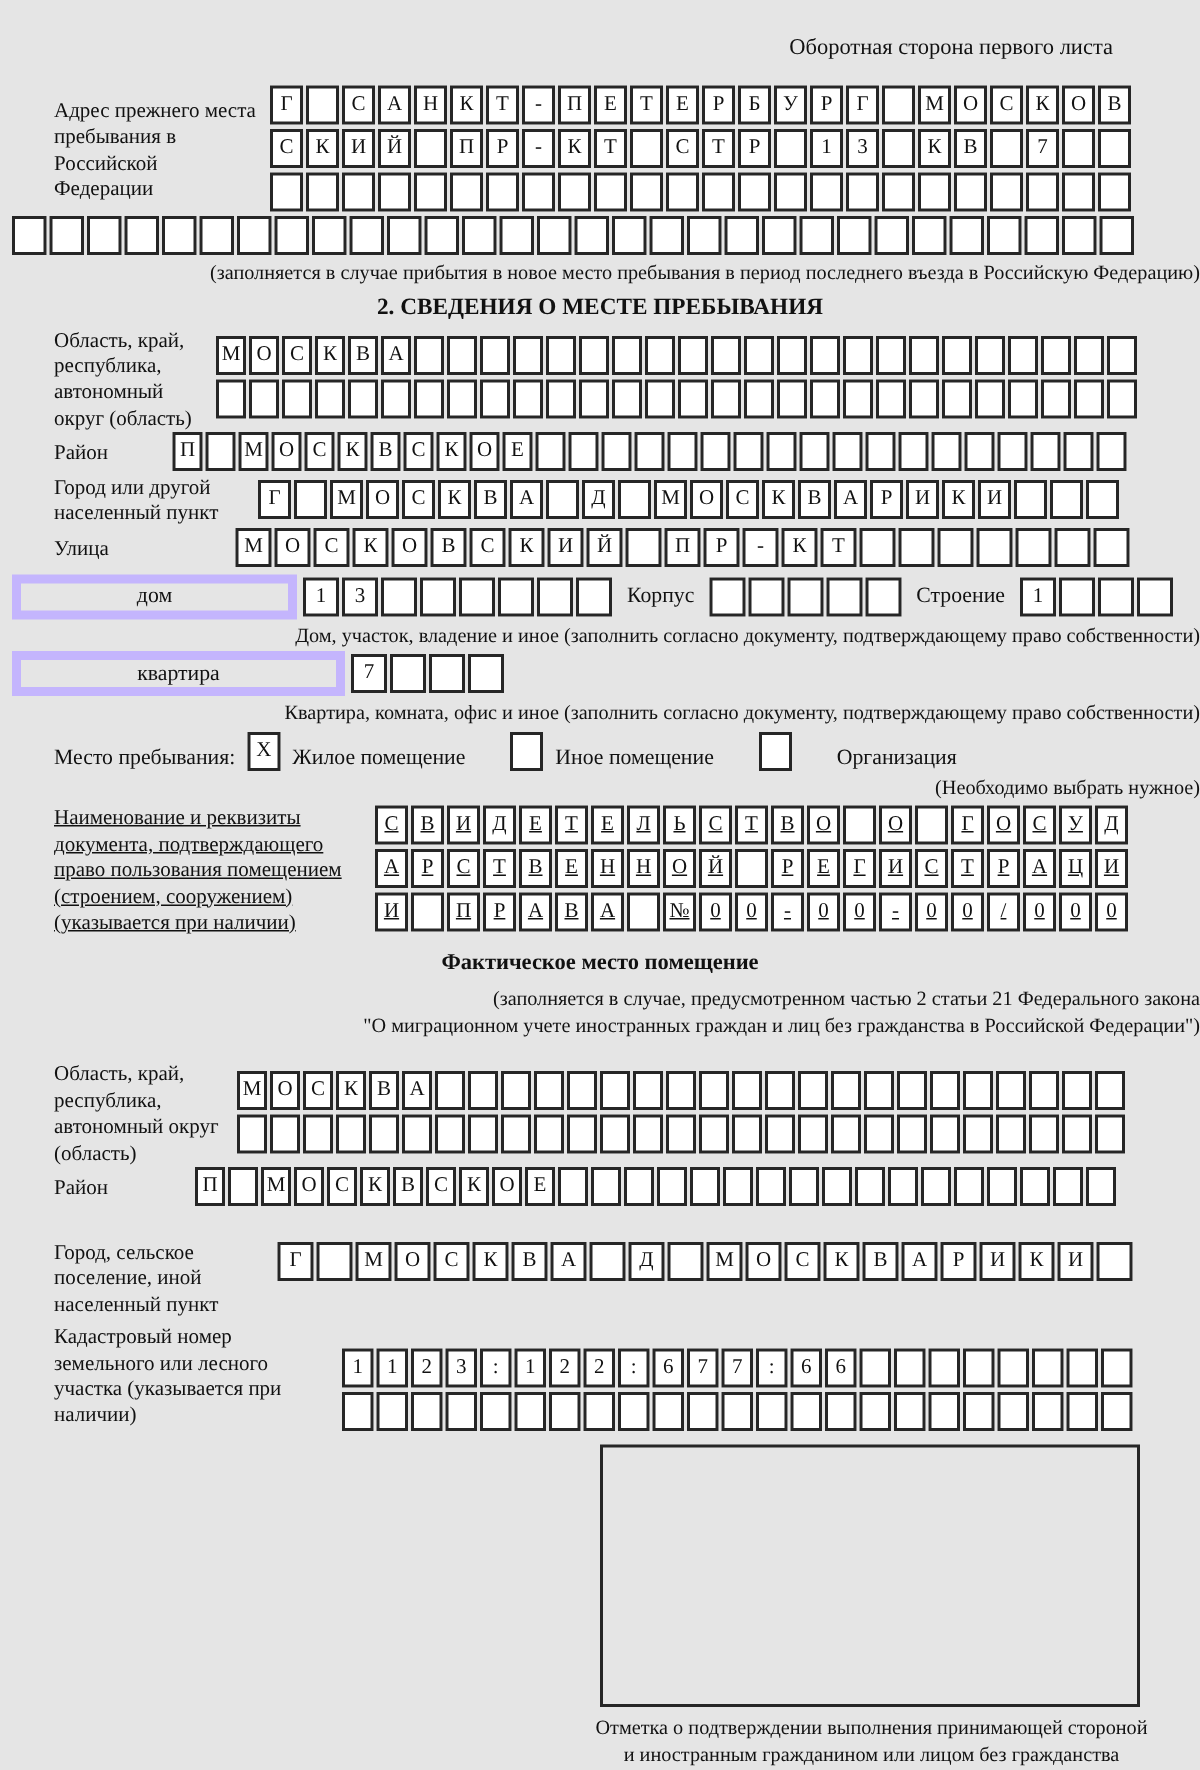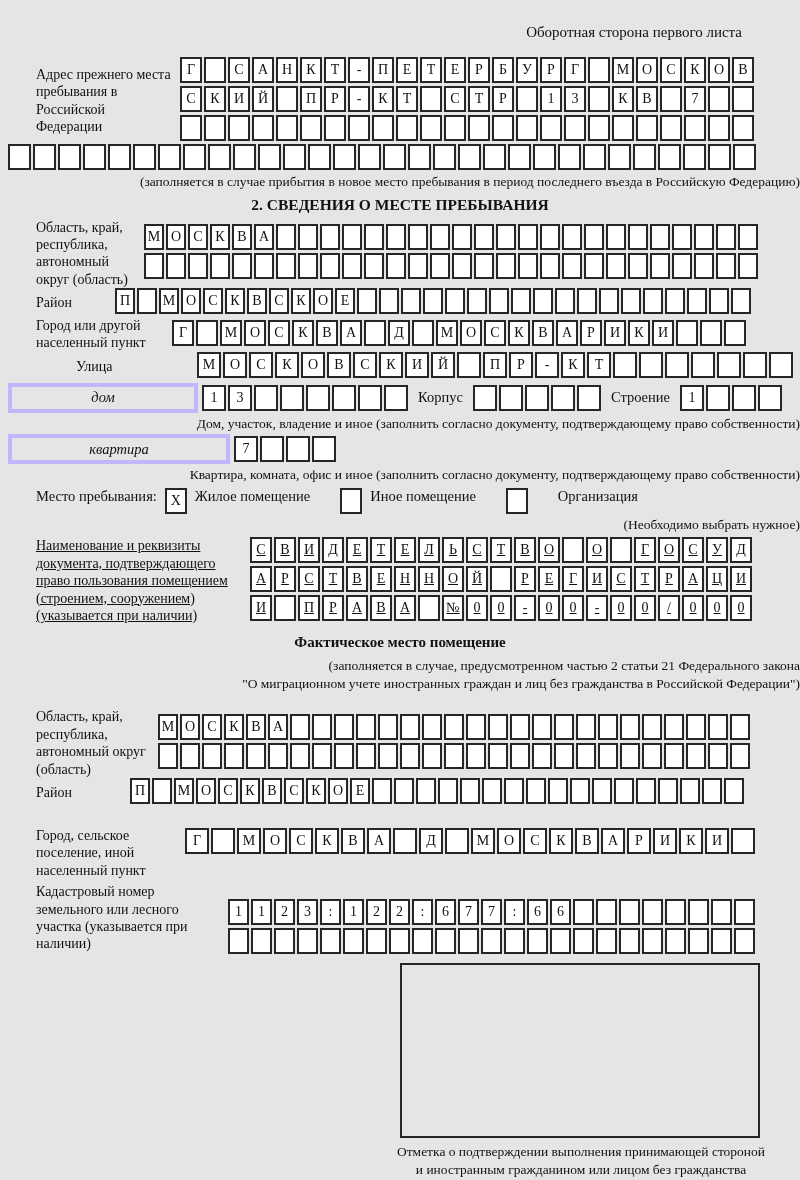--- a/index.html
+++ b/index.html
@@ -10,21 +10,21 @@
     box-sizing:border-box;
   }
   .hdr{ text-align:right; padding:24px 58px 0 0; font-size:15px; }
 
   .field-row{display:flex;align-items:center;}
   .flabel{box-sizing:border-box;padding-left:36px;padding-right:6px;font-size:14px;line-height:1.24;}
   .w180{width:180px;flex:0 0 180px;}
   .w144{width:144px;flex:0 0 144px;}
   .w115{width:115px;flex:0 0 115px;}
   .w172{width:172px;flex:0 0 172px;}
-  .w157{width:157px;flex:0 0 157px;margin-left:40px;}
+  .w157{width:157px;flex:0 0 157px;}
   .w250{width:250px;flex:0 0 250px;}
   .w158{width:158px;flex:0 0 158px;}
   .w130{width:130px;flex:0 0 130px;}
   .w185{width:185px;flex:0 0 185px;margin-top:20px;}
   .w228{width:228px;flex:0 0 228px;}
 
   .boxcol{display:flex;flex-direction:column;}
   .boxrow{display:flex;gap:2px;margin-bottom:3px;}
   .cell{
     box-sizing:border-box;border:2px solid #262626;height:26px;
@@ -35,27 +35,27 @@
   .c21 .cell{width:21px;}
   .c22 .cell{width:22px;}
   .c23 .cell{width:23px;}
   .c24 .cell{width:24px;}
 
   .left8{margin-left:8px;}
   .note{ text-align:right; font-size:13.5px; line-height:1.3; }
   .sect-title{ text-align:center; font-weight:bold; font-size:15.5px; margin:5px 0 5px 0;}
 
   .dom-row{display:flex;align-items:center;margin:2px 0 2px 8px;gap:4px;}
-  .widebox{box-sizing:border-box;border:4px solid #c4b5fd;height:30px;display:flex;align-items:center;justify-content:center;font-size:14.5px;font-style:italic;}
+  .widebox{box-sizing:border-box;border:6px solid #c4b5fd;height:30px;display:flex;align-items:center;justify-content:center;font-size:14.5px;}
   .dom-box{width:190px;}
   .kv-box{width:222px;}
   .inline-lbl{font-size:14.5px;padding:0 6px;}
   .dom-row .boxrow{margin-bottom:0;}
 
-  .stay-row{display:flex;align-items:flex-start;padding-left:36px;font-size:14.5px;margin:4px 0 2px 0;}
+  .stay-row{display:flex;align-items:flex-end;padding-left:36px;font-size:14.5px;margin:4px 0 2px 0;}
   .stay-row .cell{width:22px;margin:0 8px;}
   .stay-sp{display:inline-block;width:22px;}
 
   .doc-block{margin-top:4px;text-decoration:underline;}
   .fact-title{text-align:center;font-weight:bold;font-size:15px;margin:10px 0 6px 0;}
   .kad-boxes{margin-top:20px;}
 
   .stamp-box{margin:6px 0 0 400px;width:360px;height:175px;border:2px solid #262626;box-sizing:border-box;}
   .stamp-note{margin:5px 0 0 395px;width:372px;text-align:center;font-size:13.5px;line-height:1.33;}
   .mt16{margin-top:16px;}

